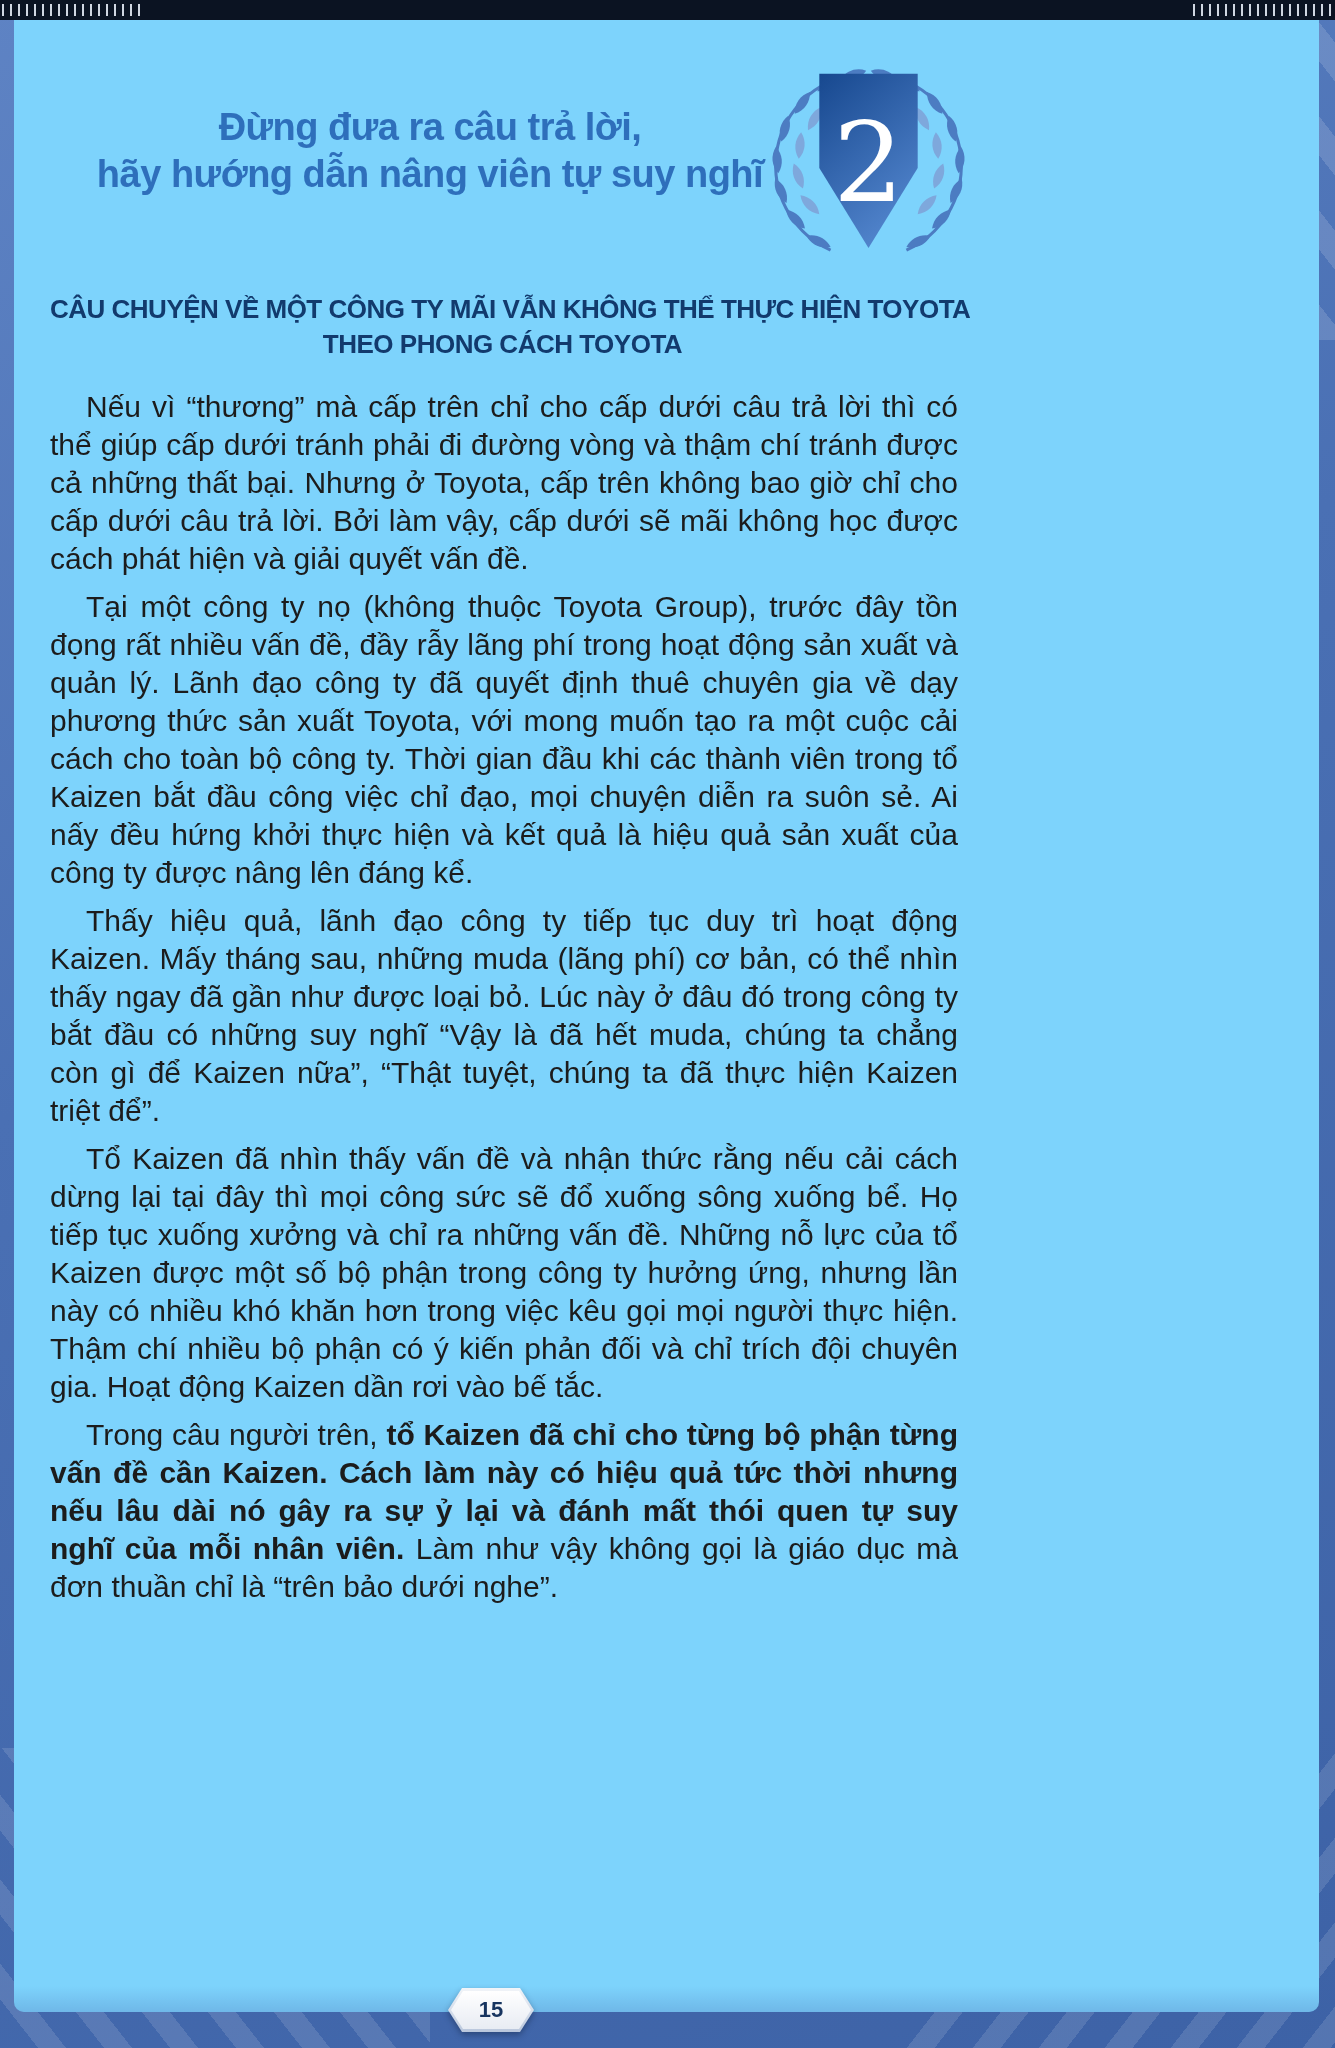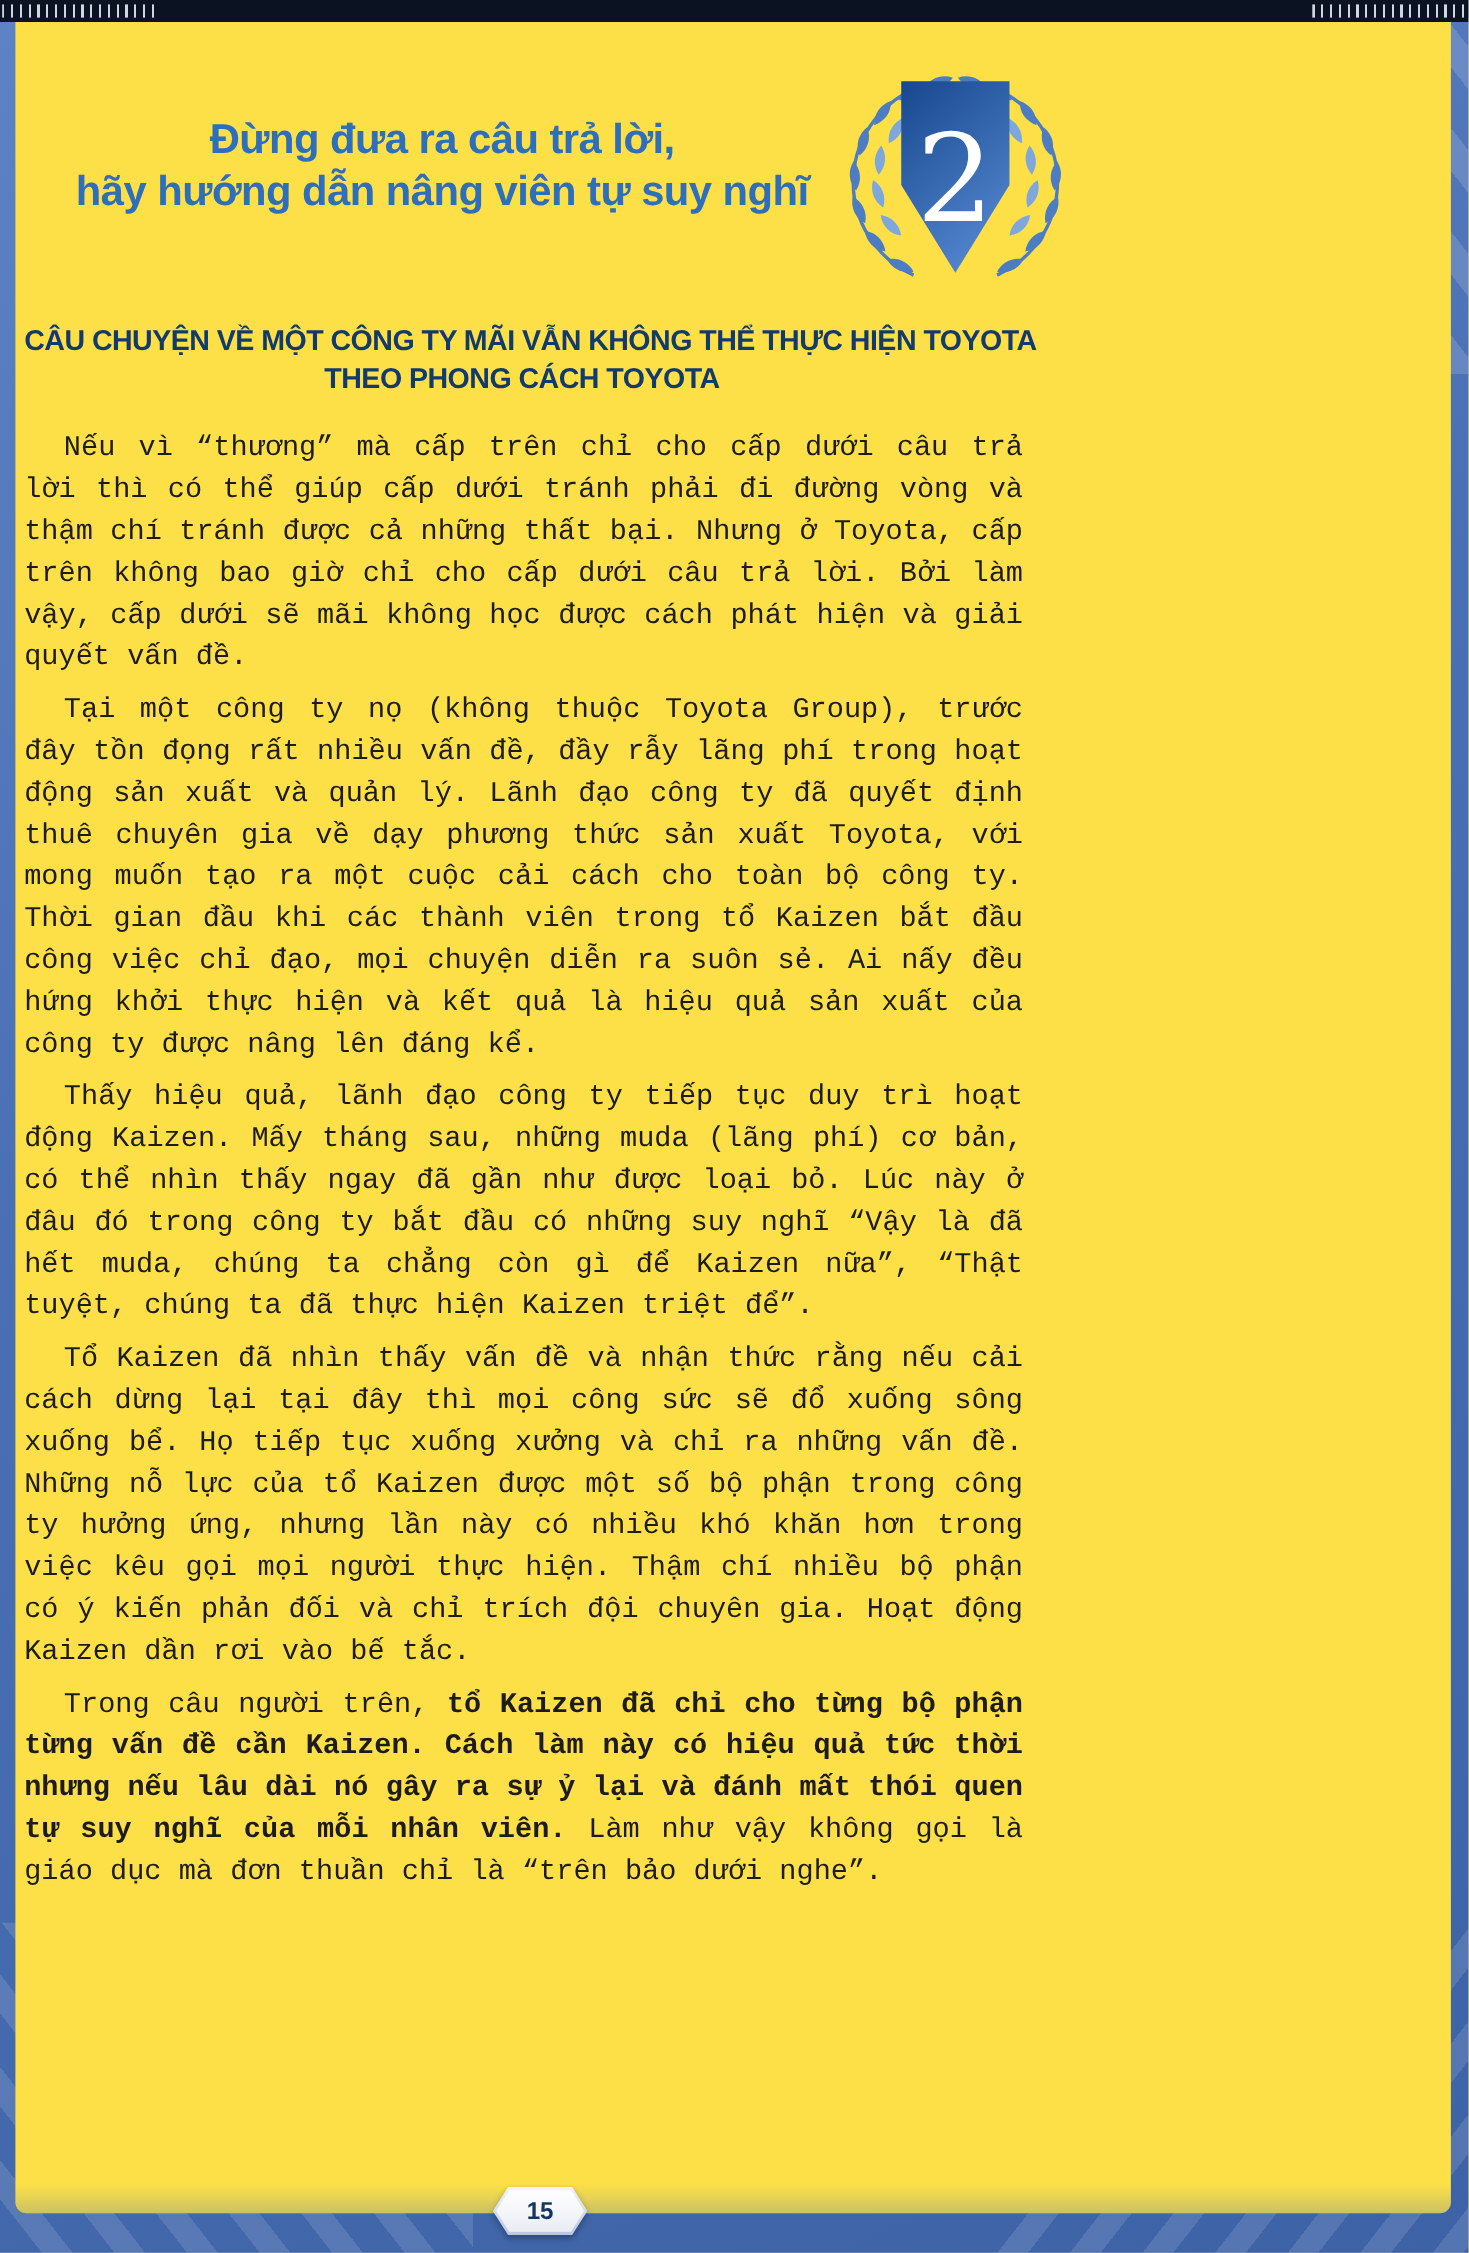--- a/index.html
+++ b/index.html
@@ -24,40 +24,40 @@
 
   
   .top-strip { position: absolute; top: 0; left: 0; right: 0; height: 20px; background: #0b1322; z-index: 5; }
   .ticks { position: absolute; top: 4px; height: 12px; width: 140px;
     background: repeating-linear-gradient(90deg, rgba(230,236,246,.9) 0 2px, transparent 2px 8px); }
   .ticks.left { left: 2px; }
   .ticks.right { right: 2px; }
 
   
   .page { position: absolute; left: 14px; right: 16px; top: 20px; bottom: 36px;
-    background: #fde047; border-radius: 0 0 10px 10px; z-index: 2; }
+    background: #7dd3fc; border-radius: 0 0 10px 10px; z-index: 2; padding-left: 28px; }
   .page::after { content: ""; position: absolute; left: 0; right: 0; bottom: 0; height: 26px;
     border-radius: 0 0 10px 10px; pointer-events: none;
     background: linear-gradient(180deg, rgba(74,112,180,0) 0%, rgba(74,112,180,.28) 100%); }
 
   .chapter-title { margin: 84px 0 0 8px; width: 760px; text-align: center;
     color: var(--accent-blue, #2e6fbb); font-size: 38px; line-height: 1.24;
     font-weight: 700; letter-spacing: -0.5px; }
   .chapter-title span { white-space: nowrap; }
 
   .badge { position: absolute; left: 752px; top: 16px; width: 205px; height: 258px; }
 
   .section-heading { margin: 94px 0 0 8px; width: 905px; text-align: center;
     color: var(--heading-navy, #123a6d); font-size: 26px; line-height: 1.34;
     font-weight: 700; letter-spacing: -0.5px; }
   .section-heading span { white-space: nowrap; }
 
   .text-col { margin: 26px 0 0 8px; width: 908px;
-    font-family: Liberation Mono, monospace;
-    font-size: 26px; line-height: 38px; color: #1c1c1c; text-align: justify; }
+    font-family: Liberation Sans, sans-serif;
+    font-size: 30px; line-height: 38px; color: #1c1c1c; text-align: justify; }
   .para { margin: 0 0 10px 0; text-indent: 36px; }
   .para .bold { font-weight: 700; }
 
   
   .page-num { position: absolute; left: 448px; top: 1988px; width: 86px; height: 44px; z-index: 6;
     filter: drop-shadow(0 3px 3px rgba(10,25,55,.40)); }
   .hex-outer { width: 100%; height: 100%;
     background: linear-gradient(180deg, #f2f5f9, #b9c6dc);
     clip-path: polygon(14px 0, calc(100% - 14px) 0, 100% 50%, calc(100% - 14px) 100%, 14px 100%, 0 50%);
     display: flex; align-items: center; justify-content: center; }

